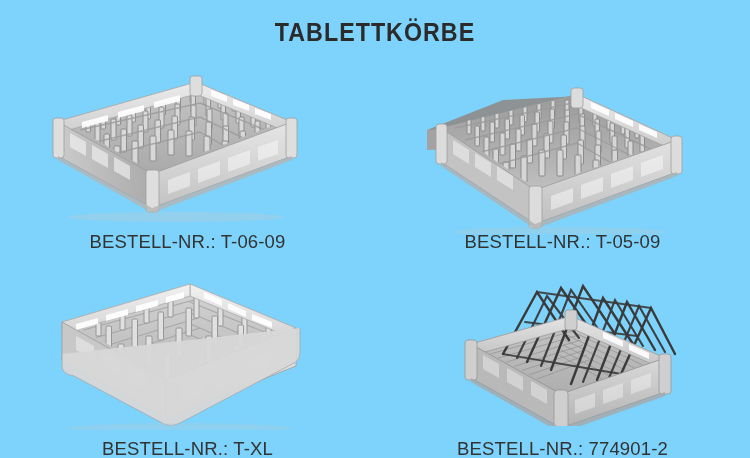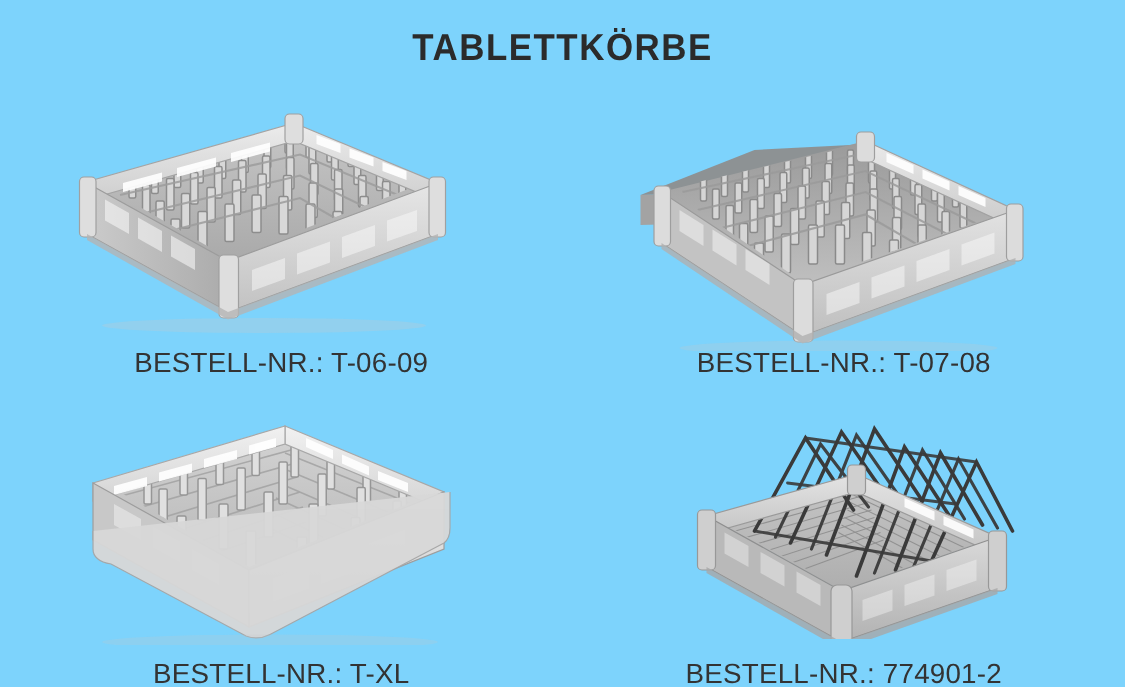--- a/index.html
+++ b/index.html
@@ -360,21 +360,21 @@
             <rect x="61" y="58" width="11" height="40" rx="3"></rect>
             <rect x="296" y="70" width="11" height="38" rx="3"></rect>
             <rect x="154" y="120" width="13" height="42" rx="3"></rect>
             <rect x="196" y="22" width="12" height="20" rx="3"></rect>
           </g>
 
           <polygon points="66,96 160,158 302,106 302,110 160,163 66,100" fill="#b0b0b0" opacity="0.8"></polygon>
           <ellipse cx="184" cy="166" rx="106" ry="5" fill="#c9c9c9" opacity="0.25"></ellipse>
         </svg>
       </div>
-      <div class="caption">BESTELL-NR.: T-07-08</div>
+      <div class="caption">BESTELL-NR.: T-05-09</div>
     </div>
 
     <div class="cell cell-2">
       <div class="product-figure">
         <svg width="375" height="168" viewBox="0 0 375 168" xmlns="http://www.w3.org/2000/svg">
           <defs>
             <linearGradient id="g3top" x1="0" y1="0" x2="0" y2="1">
               <stop offset="0" stop-color="#f1f1f1"></stop>
               <stop offset="1" stop-color="#d4d4d4"></stop>
             </linearGradient>

